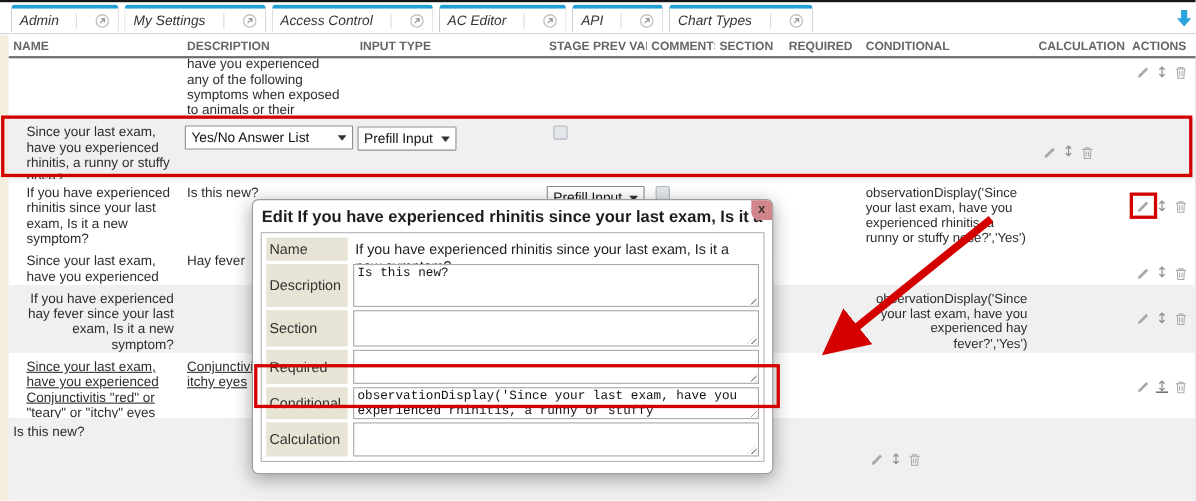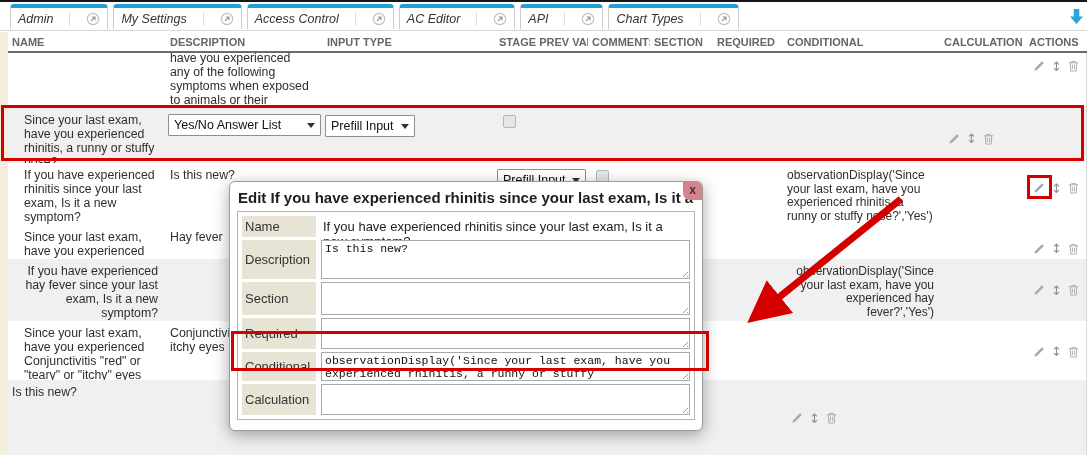--- a/index.html
+++ b/index.html
@@ -316,21 +316,21 @@
         </span>
       <span class="updown">↕</span>
       <span class="ico">
           <svg width="11" height="12" viewBox="0 0 12 13">
             <path d="M1 3h10M4 3V1.5h4V3M2.5 3l.5 9h6l.5-9M4.8 5v5M7.2 5v5" stroke="#a8a8a8" fill="none" stroke-width="1"></path>
           </svg>
         </span>
     </div>
   </div>
 
-  <div class="row" style="height:59px;">
+  <div class="row" style="height:59px;text-decoration:underline;">
     <div class="c c-name">Since your last exam, have you experienced Conjunctivitis "red" or "teary" or "itchy" eyes</div>
     <div class="c c-desc">Conjunctivitis - red or itchy eyes</div>
     <div></div>
       <div></div>
       <div></div>
       <div></div>
       <div></div>
       <div></div>
       <div></div>
     <div class="c-actions">

